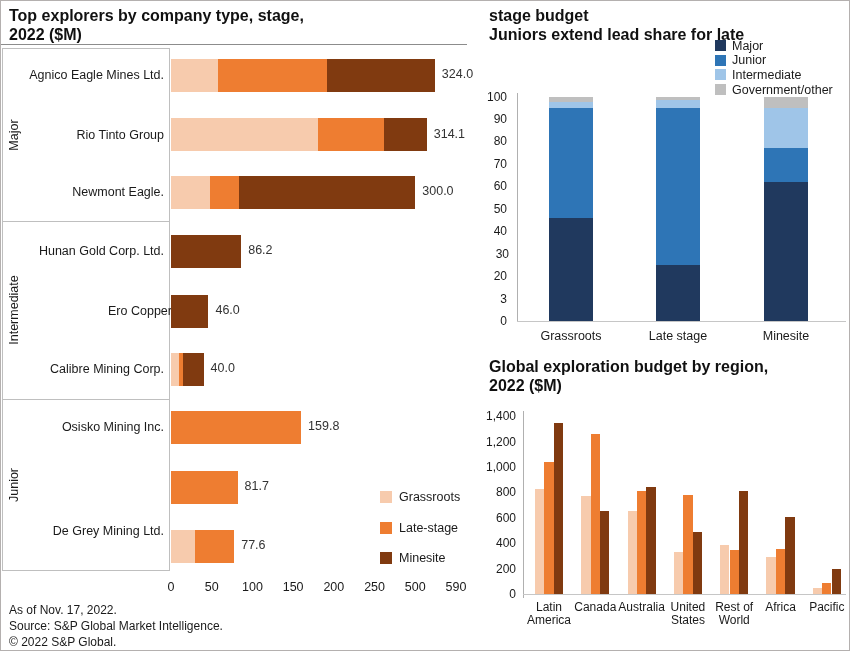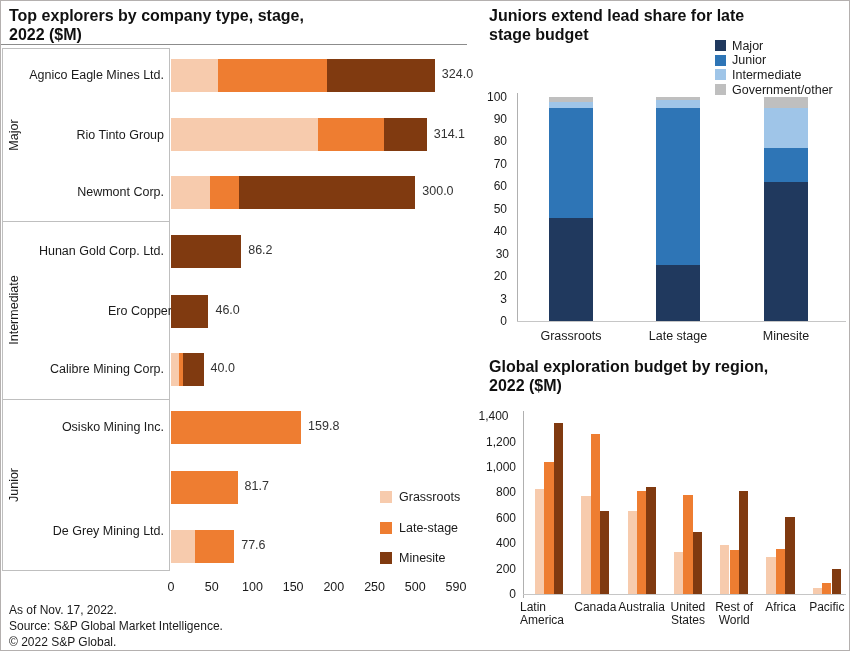--- a/index.html
+++ b/index.html
@@ -40,21 +40,21 @@
       <div style="position: absolute; left: 12px; top: 66px; width: 151px; text-align: right; font-size: 12.5px; line-height: 16px; color: rgb(26, 26, 26);">Agnico Eagle Mines Ltd.</div>
       <div style="position: absolute; left: 170px; top: 57.5px; width: 47.2286px; height: 33px; background: rgb(247, 203, 173);"></div>
       <div style="position: absolute; left: 217.229px; top: 57.5px; width: 108.3px; height: 33px; background: rgb(238, 125, 49);"></div>
       <div style="position: absolute; left: 325.529px; top: 57.5px; width: 108.3px; height: 33px; background: rgb(128, 58, 16);"></div>
       <div style="position: absolute; left: 440.829px; top: 66px; font-size: 12.5px; color: rgb(51, 51, 51);">324.0</div>
       <div style="position: absolute; left: 12px; top: 125.5px; width: 151px; text-align: right; font-size: 12.5px; line-height: 16px; color: rgb(26, 26, 26);">Rio Tinto Group</div>
       <div style="position: absolute; left: 170px; top: 117px; width: 146.571px; height: 33px; background: rgb(247, 203, 173);"></div>
       <div style="position: absolute; left: 316.571px; top: 117px; width: 66.7714px; height: 33px; background: rgb(238, 125, 49);"></div>
       <div style="position: absolute; left: 383.343px; top: 117px; width: 42.4243px; height: 33px; background: rgb(128, 58, 16);"></div>
       <div style="position: absolute; left: 432.767px; top: 125.5px; font-size: 12.5px; color: rgb(51, 51, 51);">314.1</div>
-      <div style="position: absolute; left: 12px; top: 183px; width: 151px; text-align: right; font-size: 12.5px; line-height: 16px; color: rgb(26, 26, 26);">Newmont Corp.</div>
+      <div style="position: absolute; left: 12px; top: 183px; width: 151px; text-align: right; font-size: 12.5px; line-height: 16px; color: rgb(26, 26, 26);">Newmont Eagle.</div>
       <div style="position: absolute; left: 170px; top: 174.5px; width: 39.0857px; height: 33px; background: rgb(247, 203, 173);"></div>
       <div style="position: absolute; left: 209.086px; top: 174.5px; width: 28.5px; height: 33px; background: rgb(238, 125, 49);"></div>
       <div style="position: absolute; left: 237.586px; top: 174.5px; width: 176.7px; height: 33px; background: rgb(128, 58, 16);"></div>
       <div style="position: absolute; left: 421.286px; top: 183px; font-size: 12.5px; color: rgb(51, 51, 51);">300.0</div>
       <div style="position: absolute; left: 12px; top: 242px; width: 151px; text-align: right; font-size: 12.5px; line-height: 16px; color: rgb(26, 26, 26);">Hunan Gold Corp. Ltd.</div>
       <div style="position: absolute; left: 170px; top: 233.5px; width: 70.1914px; height: 33px; background: rgb(128, 58, 16);"></div>
       <div style="position: absolute; left: 247.191px; top: 242px; font-size: 12.5px; color: rgb(51, 51, 51);">86.2</div>
       <div style="position: absolute; left: 12px; top: 302px; width: 151px; text-align: right; font-size: 12.5px; line-height: 16px; color: rgb(26, 26, 26); padding-left: 42px;">Ero Copper Corp.</div>
       <div style="position: absolute; left: 170px; top: 293.5px; width: 37.4571px; height: 33px; background: rgb(128, 58, 16);"></div>
       <div style="position: absolute; left: 214.457px; top: 302px; font-size: 12.5px; color: rgb(51, 51, 51);">46.0</div>
@@ -83,22 +83,22 @@
       <div style="position: absolute; left: 379px; top: 490px; width: 12px; height: 12px; background: rgb(247, 203, 173);"></div>
       <div style="position: absolute; left: 398px; top: 489px; font-size: 12.5px; color: rgb(26, 26, 26);">Grassroots</div>
       <div style="position: absolute; left: 379px; top: 520.5px; width: 12px; height: 12px; background: rgb(238, 125, 49);"></div>
       <div style="position: absolute; left: 398px; top: 519.5px; font-size: 12.5px; color: rgb(26, 26, 26);">Late-stage</div>
       <div style="position: absolute; left: 379px; top: 551px; width: 12px; height: 12px; background: rgb(128, 58, 16);"></div>
       <div style="position: absolute; left: 398px; top: 550px; font-size: 12.5px; color: rgb(26, 26, 26);">Minesite</div>
     </div>
 
   <div class="sec" id="sec-stage" style="left:470px; top:0; width:380px; height:350px;">
     <div class="chart-title" style="left:18px; top:5px; width:340px;">
+      <div>stage budget</div>
       <div>Juniors extend lead share for late</div>
-      <div>stage budget</div>
     </div>
     <div id="stage-plot"></div>
   <div style="position: absolute; left: 0px; top: 313px; width: 36px; text-align: right; font-size: 12px; color: rgb(26, 26, 26);">0</div>
       <div style="position: absolute; left: 0px; top: 290.55px; width: 36px; text-align: right; font-size: 12px; color: rgb(26, 26, 26);">3</div>
       <div style="position: absolute; left: 0px; top: 268.1px; width: 36px; text-align: right; font-size: 12px; color: rgb(26, 26, 26);">20</div>
       <div style="position: absolute; left: 2px; top: 245.65px; width: 36px; text-align: right; font-size: 12px; color: rgb(26, 26, 26);">30</div>
       <div style="position: absolute; left: 0px; top: 223.2px; width: 36px; text-align: right; font-size: 12px; color: rgb(26, 26, 26);">40</div>
       <div style="position: absolute; left: 0px; top: 200.75px; width: 36px; text-align: right; font-size: 12px; color: rgb(26, 26, 26);">50</div>
       <div style="position: absolute; left: 0px; top: 178.3px; width: 36px; text-align: right; font-size: 12px; color: rgb(26, 26, 26);">60</div>
       <div style="position: absolute; left: 0px; top: 155.85px; width: 36px; text-align: right; font-size: 12px; color: rgb(26, 26, 26);">70</div>
@@ -138,27 +138,27 @@
       <div>2022 ($M)</div>
     </div>
     <div id="region-plot"></div>
   <div style="position: absolute; left: 0px; top: 236px; width: 45px; text-align: right; font-size: 12px; color: rgb(26, 26, 26);">0</div>
       <div style="position: absolute; left: 0px; top: 210.6px; width: 45px; text-align: right; font-size: 12px; color: rgb(26, 26, 26);">200</div>
       <div style="position: absolute; left: 0px; top: 185.2px; width: 45px; text-align: right; font-size: 12px; color: rgb(26, 26, 26);">400</div>
       <div style="position: absolute; left: 0px; top: 159.8px; width: 45px; text-align: right; font-size: 12px; color: rgb(26, 26, 26);">600</div>
       <div style="position: absolute; left: 0px; top: 134.4px; width: 45px; text-align: right; font-size: 12px; color: rgb(26, 26, 26);">800</div>
       <div style="position: absolute; left: 0px; top: 109px; width: 45px; text-align: right; font-size: 12px; color: rgb(26, 26, 26);">1,000</div>
       <div style="position: absolute; left: 0px; top: 83.6px; width: 45px; text-align: right; font-size: 12px; color: rgb(26, 26, 26);">1,200</div>
-      <div style="position: absolute; left: 0px; top: 58.2px; width: 45px; text-align: center; font-size: 12px; color: rgb(26, 26, 26);">1,400</div>
+      <div style="position: absolute; left: 0px; top: 58.2px; width: 45px; text-align: right; font-size: 12px; color: rgb(26, 26, 26);">1,400</div>
       <div style="position: absolute; left: 52px; top: 60px; width: 1px; height: 187px; background: rgb(176, 176, 176);"></div>
       <div style="position: absolute; left: 52px; top: 243px; width: 323px; height: 1px; background: rgb(198, 198, 198);"></div>
       <div style="position: absolute; left: 63.9px; top: 137.59px; width: 9.4px; height: 105.41px; background: rgb(247, 203, 173);"></div>
       <div style="position: absolute; left: 73.3px; top: 110.92px; width: 9.4px; height: 132.08px; background: rgb(238, 125, 49);"></div>
       <div style="position: absolute; left: 82.7px; top: 71.55px; width: 9.4px; height: 171.45px; background: rgb(128, 58, 16);"></div>
-      <div style="position: absolute; left: 49px; top: 250px; width: 58px; font-size: 12px; line-height: 13px; color: rgb(26, 26, 26); white-space: pre-line;">Latin
+      <div style="position: absolute; left: 49px; top: 250px; width: 58px; text-align: center; font-size: 12px; line-height: 13px; color: rgb(26, 26, 26); white-space: pre-line;">Latin
 America</div>
       <div style="position: absolute; left: 110.2px; top: 145.21px; width: 9.4px; height: 97.79px; background: rgb(247, 203, 173);"></div>
       <div style="position: absolute; left: 119.6px; top: 82.98px; width: 9.4px; height: 160.02px; background: rgb(238, 125, 49);"></div>
       <div style="position: absolute; left: 129px; top: 160.45px; width: 9.4px; height: 82.55px; background: rgb(128, 58, 16);"></div>
       <div style="position: absolute; left: 95.3px; top: 250px; width: 58px; text-align: center; font-size: 12px; line-height: 13px; color: rgb(26, 26, 26); white-space: pre-line;">Canada</div>
       <div style="position: absolute; left: 156.5px; top: 160.45px; width: 9.4px; height: 82.55px; background: rgb(247, 203, 173);"></div>
       <div style="position: absolute; left: 165.9px; top: 140.13px; width: 9.4px; height: 102.87px; background: rgb(238, 125, 49);"></div>
       <div style="position: absolute; left: 175.3px; top: 135.685px; width: 9.4px; height: 107.315px; background: rgb(128, 58, 16);"></div>
       <div style="position: absolute; left: 141.6px; top: 250px; width: 58px; text-align: center; font-size: 12px; line-height: 13px; color: rgb(26, 26, 26); white-space: pre-line;">Australia</div>
       <div style="position: absolute; left: 202.8px; top: 201.09px; width: 9.4px; height: 41.91px; background: rgb(247, 203, 173);"></div>

